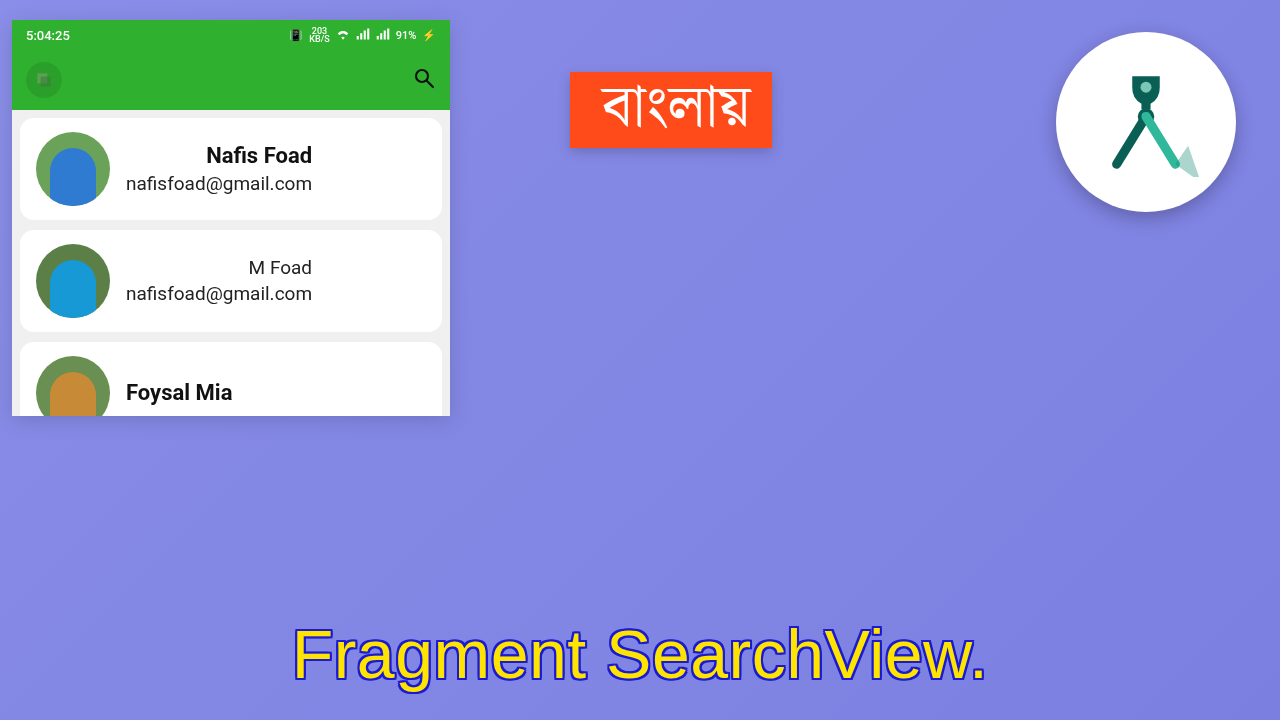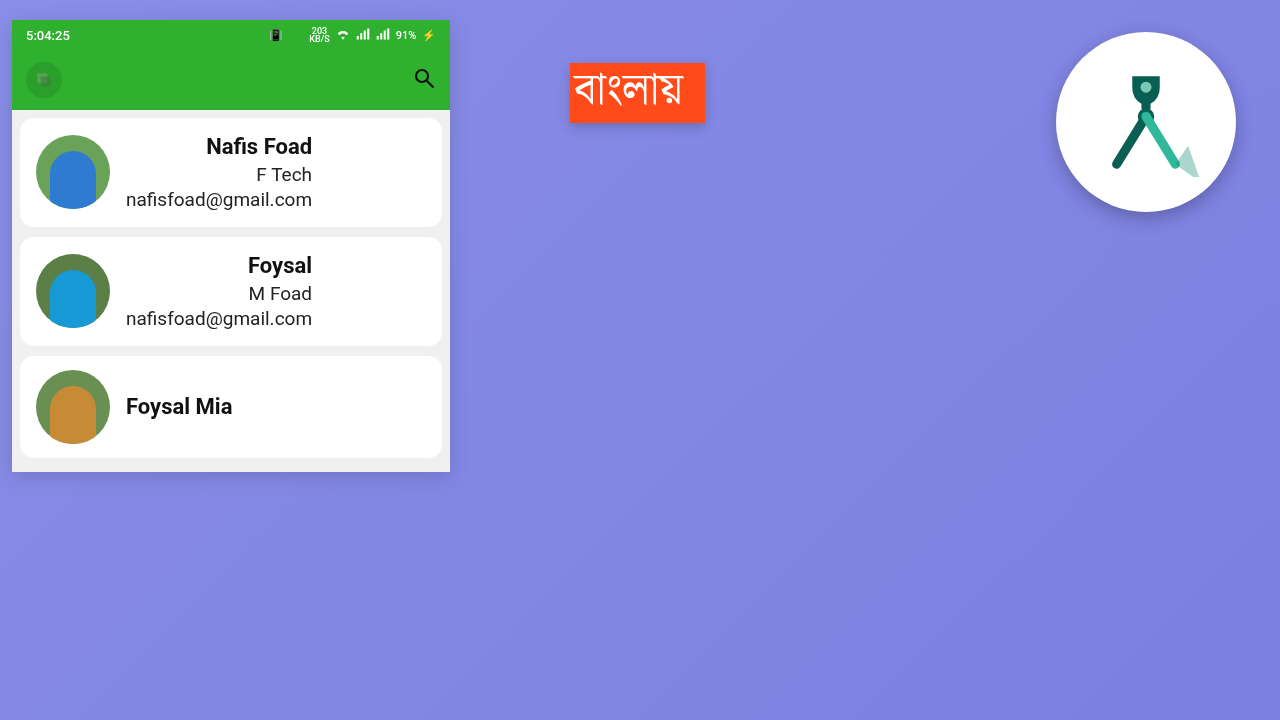--- a/index.html
+++ b/index.html
@@ -11,38 +11,38 @@
     position: relative;
     overflow: hidden;
   }
 
   
   .phone {
     position: absolute;
     top: 20px;
     left: 12px;
     width: 438px;
-    height: 452px;
+    height: 396px;
     background: #f0f0f0;
     box-shadow: 0 4px 20px rgba(0,0,0,.15);
     overflow: hidden;
   }
   .status-bar {
     height: 30px;
     background: #2fb12f;
     color: #fff;
     display: flex;
     align-items: center;
     justify-content: space-between;
     padding: 0 14px;
     font-size: 13px;
     font-weight: 500;
   }
   .status-right { display: flex; align-items: center; gap: 6px; font-size: 11px; }
-  .status-kbs { display:flex; flex-direction:column; line-height:0.9; font-size:9px; align-items:center;margin-left:20px; }
+  .status-kbs { display:flex; flex-direction:column; line-height:0.9; font-size:9px; align-items:center; }
   .toolbar {
     height: 60px;
     background: #2fb12f;
     display: flex;
     align-items: center;
     justify-content: space-between;
     padding: 0 14px;
   }
   .nav-drawer-icon {
     width: 36px; height: 36px; border-radius: 50%;
@@ -70,25 +70,25 @@
   .avatar-inner {
     width: 46px; height: 58px; border-radius: 24px 24px 0 0;
   }
   .card-text { line-height: 1.35; text-align: right; }
   .card-name { font-size: 22px; font-weight: 700; color:#111; }
   .card-sub, .card-email { font-size: 19px; color: #222; }
 
   
   .banner {
     position: absolute;
-    top: 63px; left: 570px;
+    top: 72px; left: 570px;
     background: #ff4a1a;
     color:#fff;
-    padding: 6px 22px 10px 4px;
-    font-size: 44px;
+    padding: 6px 22px 10px 32px;
+    font-size: 60px;
     font-family: "Noto Serif Bengali", "SolaimanLipi", serif;
     line-height: 1;
     box-shadow: 0 4px 12px rgba(0,0,0,.2);
   }
 
   
   .as-logo {
     position:absolute; top: 32px; right: 44px;
     width: 180px; height: 180px; border-radius:50%;
     background:#fff;
@@ -161,31 +161,29 @@
     </span>
   </div>
 
   <div class="list">
     <div class="card">
       <div class="avatar" style="background:#6aa25a;">
         <div class="avatar-inner" style="background:#2f7bd1;"></div>
       </div>
       <div class="card-text">
         <div class="card-name">Nafis Foad</div>
-        <div class="card-sub">F Tech</div>
         <div class="card-email">nafisfoad@gmail.com</div>
       </div>
     </div>
 
     <div class="card">
       <div class="avatar" style="background:#5c7f48;">
         <div class="avatar-inner" style="background:#1699d4;"></div>
       </div>
       <div class="card-text">
-        <div class="card-name">Foysal</div>
         <div class="card-sub">M Foad</div>
         <div class="card-email">nafisfoad@gmail.com</div>
       </div>
     </div>
 
     <div class="card" style="margin-bottom:12px">
       <div class="avatar" style="background:#6a8f52;">
         <div class="avatar-inner" style="background:#c78a36;"></div>
       </div>
       <div class="card-text">
@@ -207,13 +205,14 @@
       <circle cx="60" cy="54" r="9" fill="#0a5f55"></circle>
       <circle cx="60" cy="54" r="5" fill="#7cc6b5"></circle>
       <path d="M60 54 L28 106" stroke="#0a5f55" stroke-width="10" stroke-linecap="round"></path>
       <path d="M60 54 L92 106" stroke="#2fb99a" stroke-width="10" stroke-linecap="round"></path>
       <path d="M92 106 l14 -20 l14 40 z" fill="#0d886f" opacity=".35"></path>
     </svg>
   </div>
 </div>
 
 <div class="big-text">
+  <div>Fragment SearchView.</div>
 </div>
 
 </body></html>

